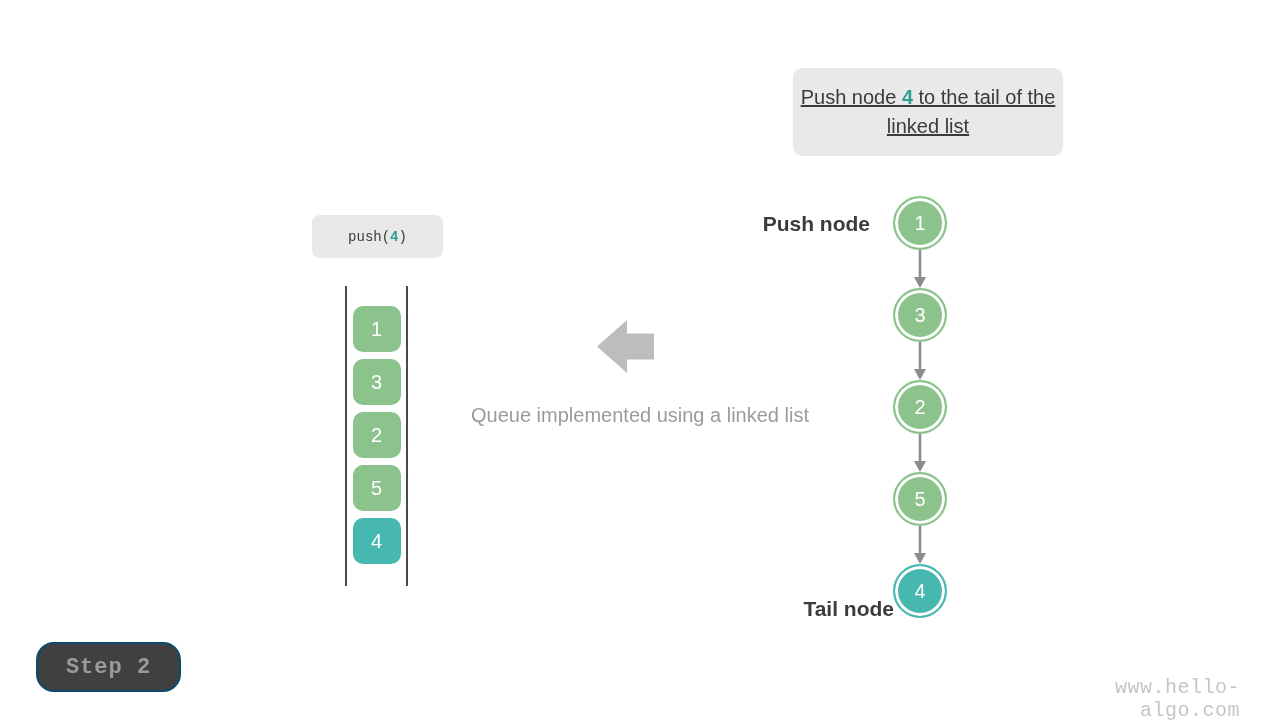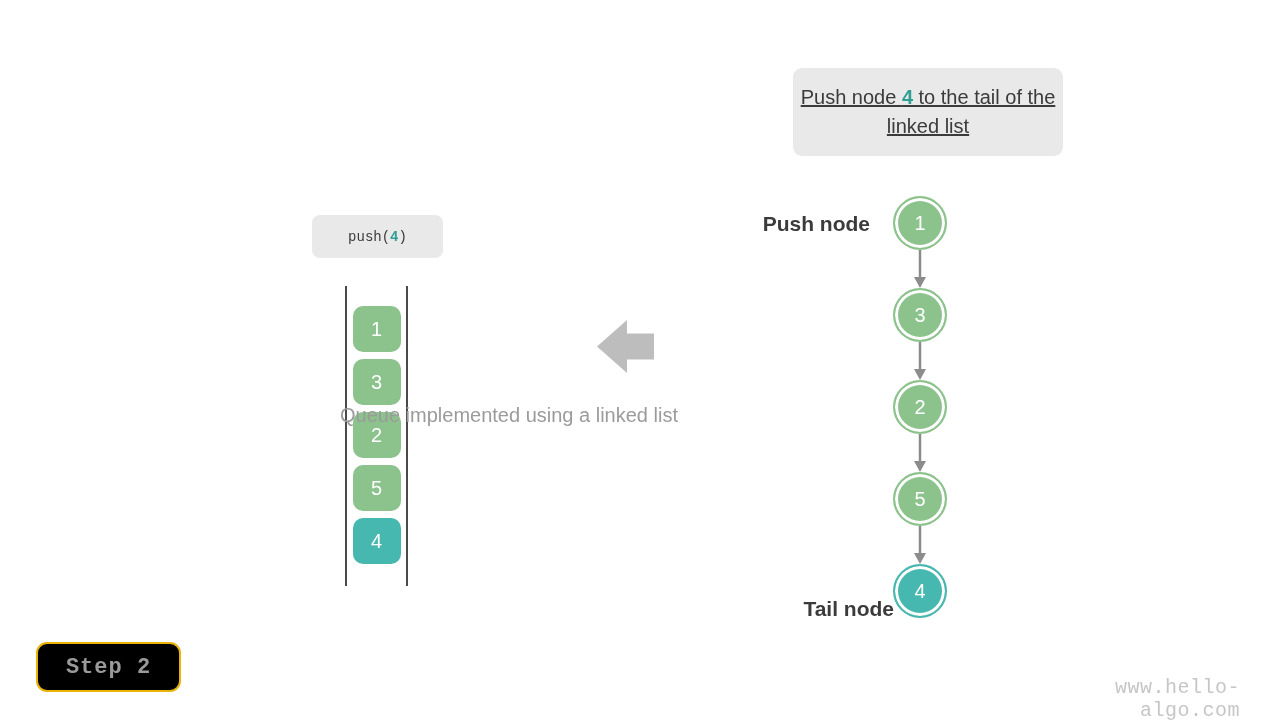--- a/index.html
+++ b/index.html
@@ -66,20 +66,21 @@
     color:#ffffff;font-size:20px;font-weight:500;
   }
   .cell.teal{background:var(--teal);}
 
   
   .block-arrow{left:597px;top:320px;}
 
   
   .caption{
     left:340px;top:404px;width:600px;
+    text-align:center;
     font-size:20px;color:var(--caption-gray);
   }
 
   
   .list-col{
     left:891px;top:196px;width:58px;
     display:flex;flex-direction:column;align-items:center;
   }
   .node{
     width:54px;height:54px;border-radius:50%;
@@ -96,22 +97,22 @@
   .side-label{
     width:230px;text-align:right;
     font-size:21px;font-weight:bold;color:var(--dark-text);
   }
   .head-label{left:640px;top:212px;}
   .tail-label{left:664px;top:597px;}
 
   
   .step-badge{
     left:36px;top:642px;width:145px;height:50px;
-    border:2px solid #eab308;border-radius:11px;
-    background:#000000;
+    border:2px solid #0c4a6e;border-radius:18px;
+    background:#404040;
     display:flex;align-items:center;justify-content:center;
     font-family:"Liberation Mono", monospace;
     font-size:22px;font-weight:bold;color:var(--badge-gray);
     letter-spacing:1px;
   }
 
   
   .watermark{
     left:1040px;top:676px;width:200px;
     text-align:right;

